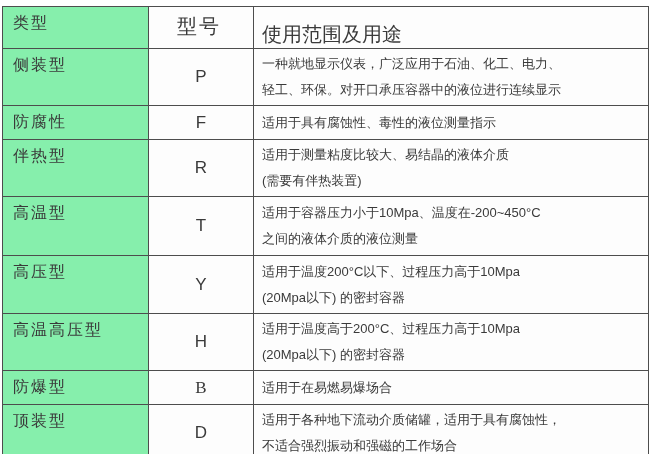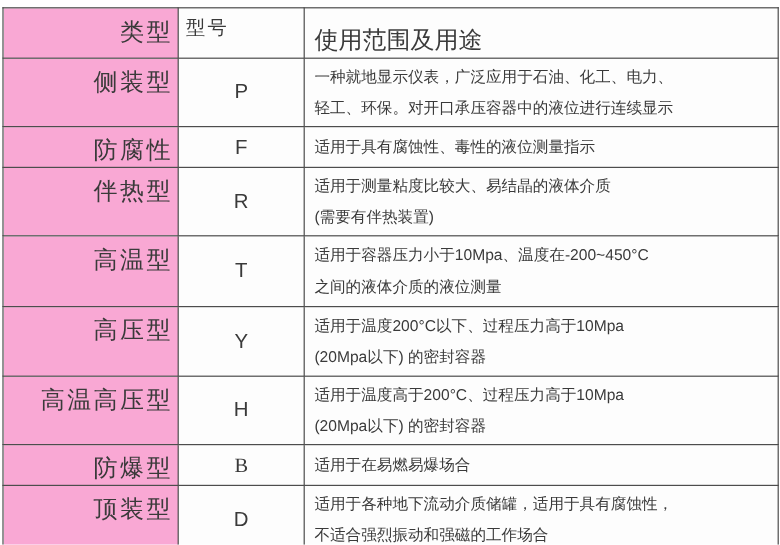--- a/index.html
+++ b/index.html
@@ -26,39 +26,39 @@
     border: 1px solid #4d4d4d;
     font-weight: normal;
     box-sizing: border-box;
     overflow: hidden;
   }
   col.c-type  { width: 146px; }
   col.c-model { width: 105px; }
   col.c-usage { width: 395px; }
 
   td.type-cell, th.type-cell {
-    background: #f9a8d4;
+    background: #86efac;
     vertical-align: top;
-    text-align: right;
+    text-align: left;
     padding: 6px 4px 0 10px;
-    font-size: 20px;
+    font-size: 16px;
     letter-spacing: 2px;
   }
   td.model-cell, th.model-cell {
     background: #fdfdfd;
     vertical-align: middle;
     text-align: center;
     padding: 0 4px;
     font-size: 17px;
   }
   th.model-cell {
     vertical-align: top;
     text-align: left;
-    padding: 6px 4px 0 6px;
-    font-size: 16px;
+    padding: 6px 4px 0 28px;
+    font-size: 20px;
     letter-spacing: 2px;
   }
   td.usage-cell, th.usage-cell {
     background: #fdfdfd;
     vertical-align: middle;
     text-align: left;
     padding: 2px 6px 2px 8px;
     font-size: 13px;
     line-height: 26px;
     white-space: pre-line;

